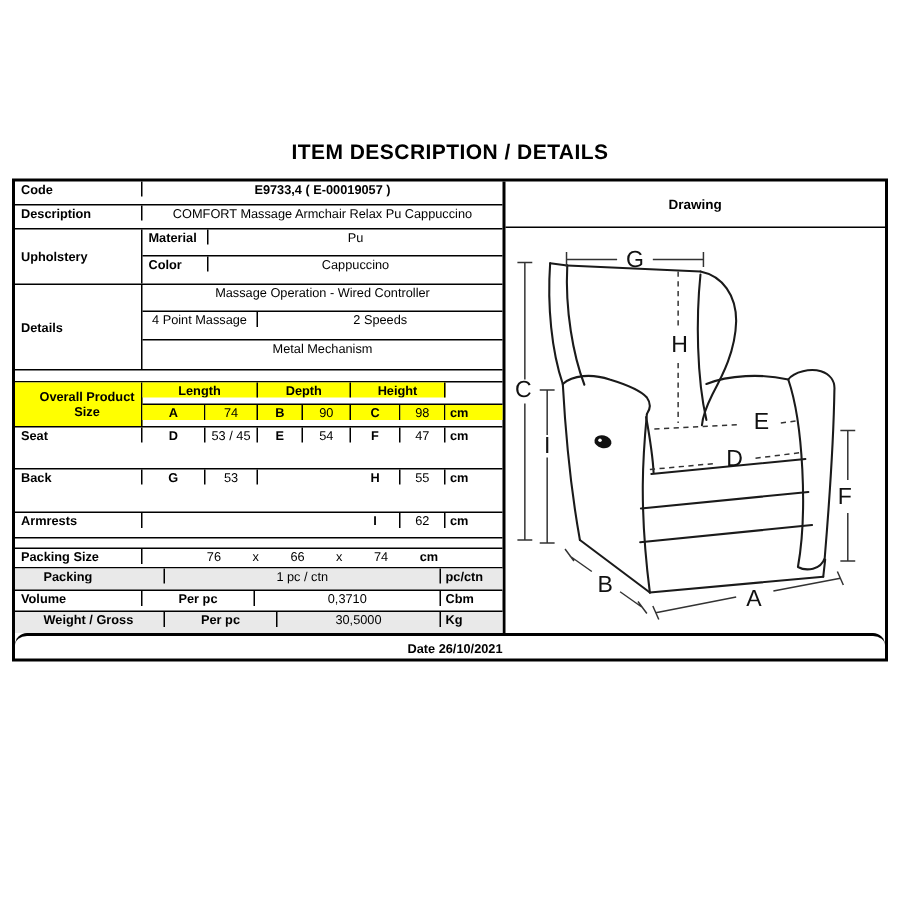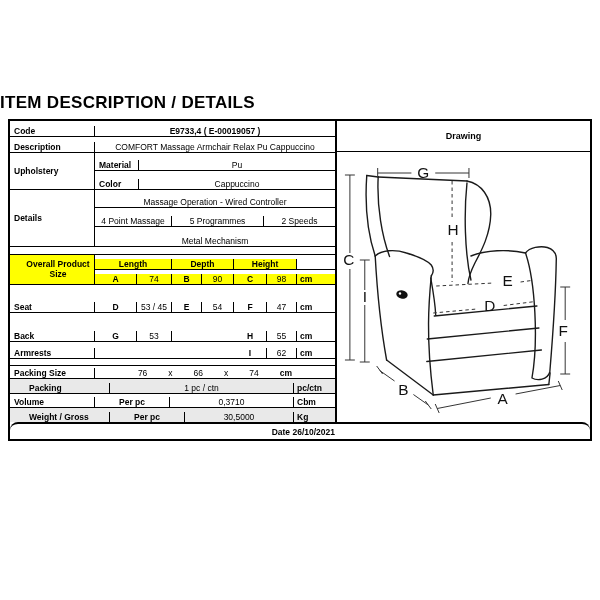--- a/index.html
+++ b/index.html
@@ -1,25 +1,25 @@
 <!DOCTYPE html>
 <html><head>
 <meta charset="utf-8">
 <style>
   html,body{margin:0;padding:0;background:#fff;}
   body{width:600px;height:600px;position:relative;overflow:hidden;
        font-family:"Liberation Sans","DejaVu Sans",sans-serif;color:#000;}
-  .page-title{position:absolute;top:93px;left:0;width:600px;
-       font-size:17px;font-weight:bold;letter-spacing:.3px;}
+  .page-title{position:absolute;top:93px;left:0;width:600px;text-align:center;
+       font-size:14px;font-weight:bold;letter-spacing:.3px;}
   .frame{position:absolute;left:8px;top:119px;width:584px;height:322px;
        border:2px solid #000;box-sizing:border-box;display:flex;flex-direction:column;background:#fff;}
   .frame-main{display:flex;height:301px;}
   .left-table{width:327px;border-right:2px solid #000;box-sizing:border-box;
        display:flex;flex-direction:column;}
-  .r{display:flex;border-bottom:1px solid #000;box-sizing:border-box;align-items:flex-end;}
+  .r{display:flex;border-bottom:1px solid #000;box-sizing:border-box;align-items:flex-start;}
   .r.noline{border-bottom:none;}
   .c{border-right:1px solid #000;box-sizing:border-box;display:flex;align-items:center;
      justify-content:center;font-size:8.5px;overflow:hidden;white-space:nowrap;}
   .c:last-child{border-right:none;}
   .lab{justify-content:flex-start;padding-left:4px;font-weight:bold;}
   .unit{justify-content:flex-start;padding-left:3px;font-weight:bold;}
   .b{font-weight:bold;}
   .sec{display:flex;border-bottom:1px solid #000;box-sizing:border-box;}
   .sec>.seclab{width:85px;border-right:1px solid #000;box-sizing:border-box;display:flex;
      align-items:center;padding-left:4px;font-weight:bold;font-size:8.5px;}
@@ -84,21 +84,20 @@
       </div>
 
       <div class="sec" style="height:57px;">
         <div class="seclab">Details</div>
         <div class="sub">
           <div class="r h18">
             <div class="c fx">Massage Operation - Wired Controller</div>
           </div>
           <div class="r h20">
             <div class="c w77">4 Point Massage</div>
-            <div class="c w92">5 Programmes</div>
             <div class="c fx">2 Speeds</div>
           </div>
           <div class="r h19">
             <div class="c fx">Metal Mechanism</div>
           </div>
         </div>
       </div>
 
       <div class="r h9">
           <div class="c fx"></div>

